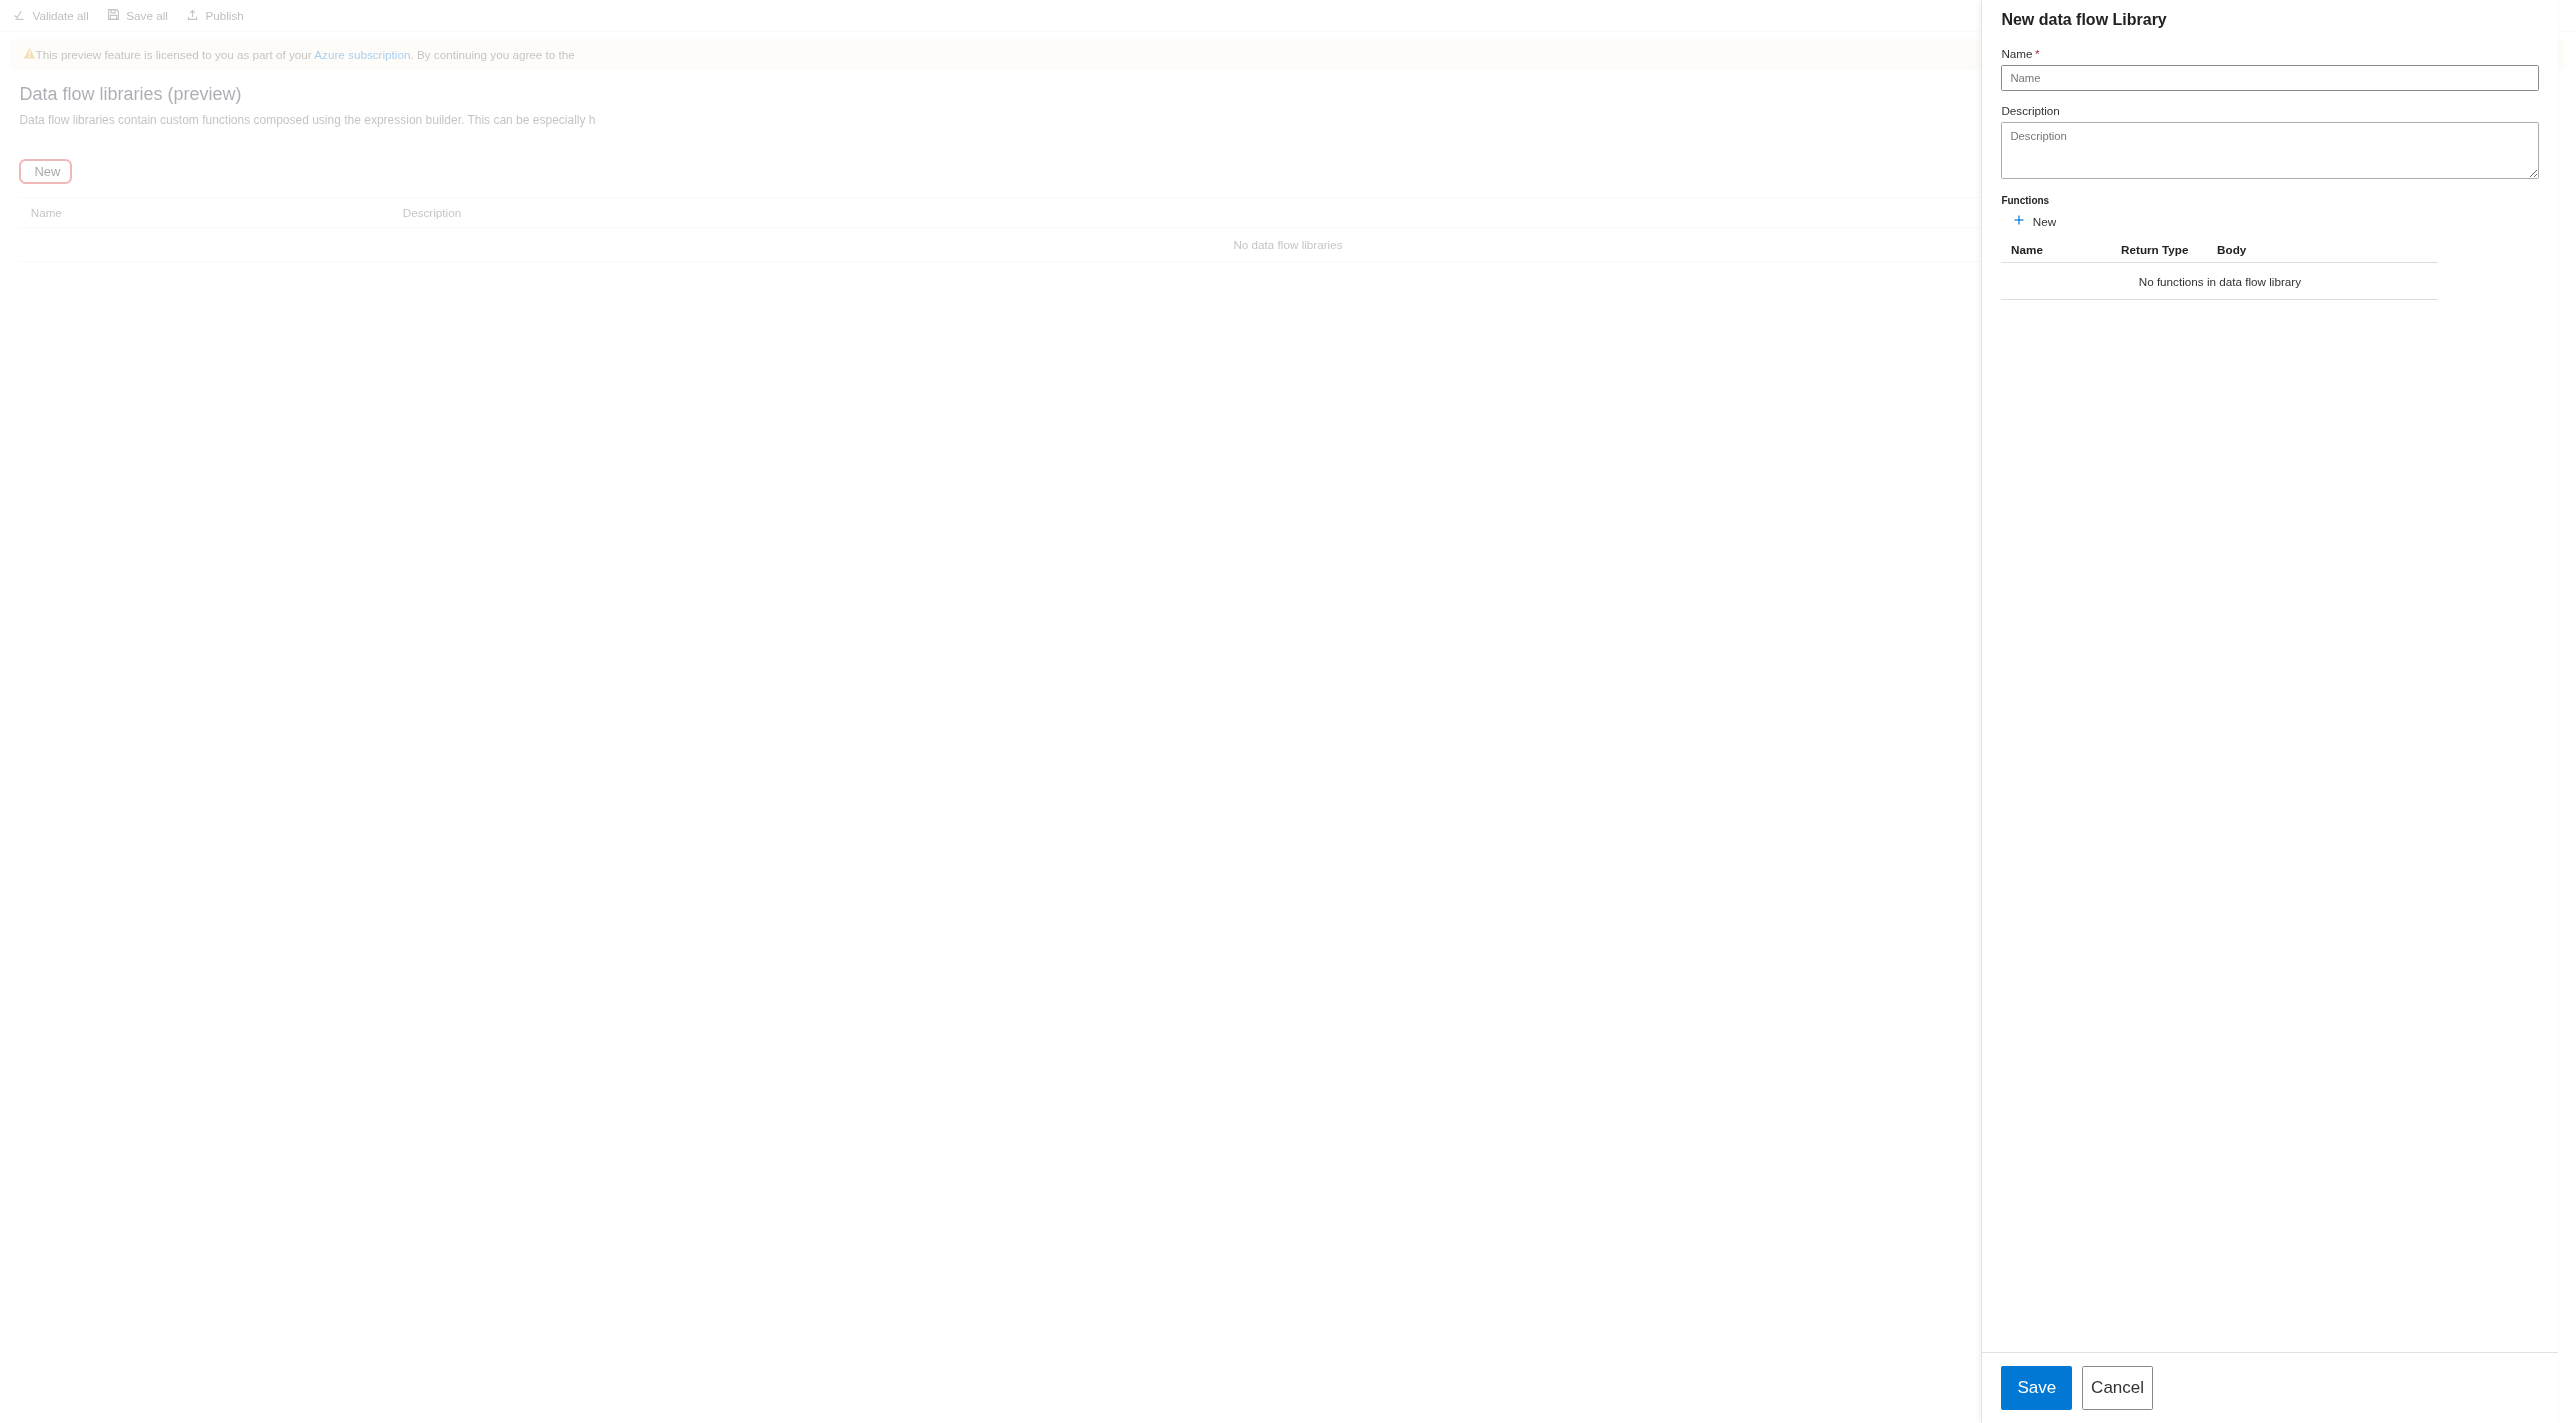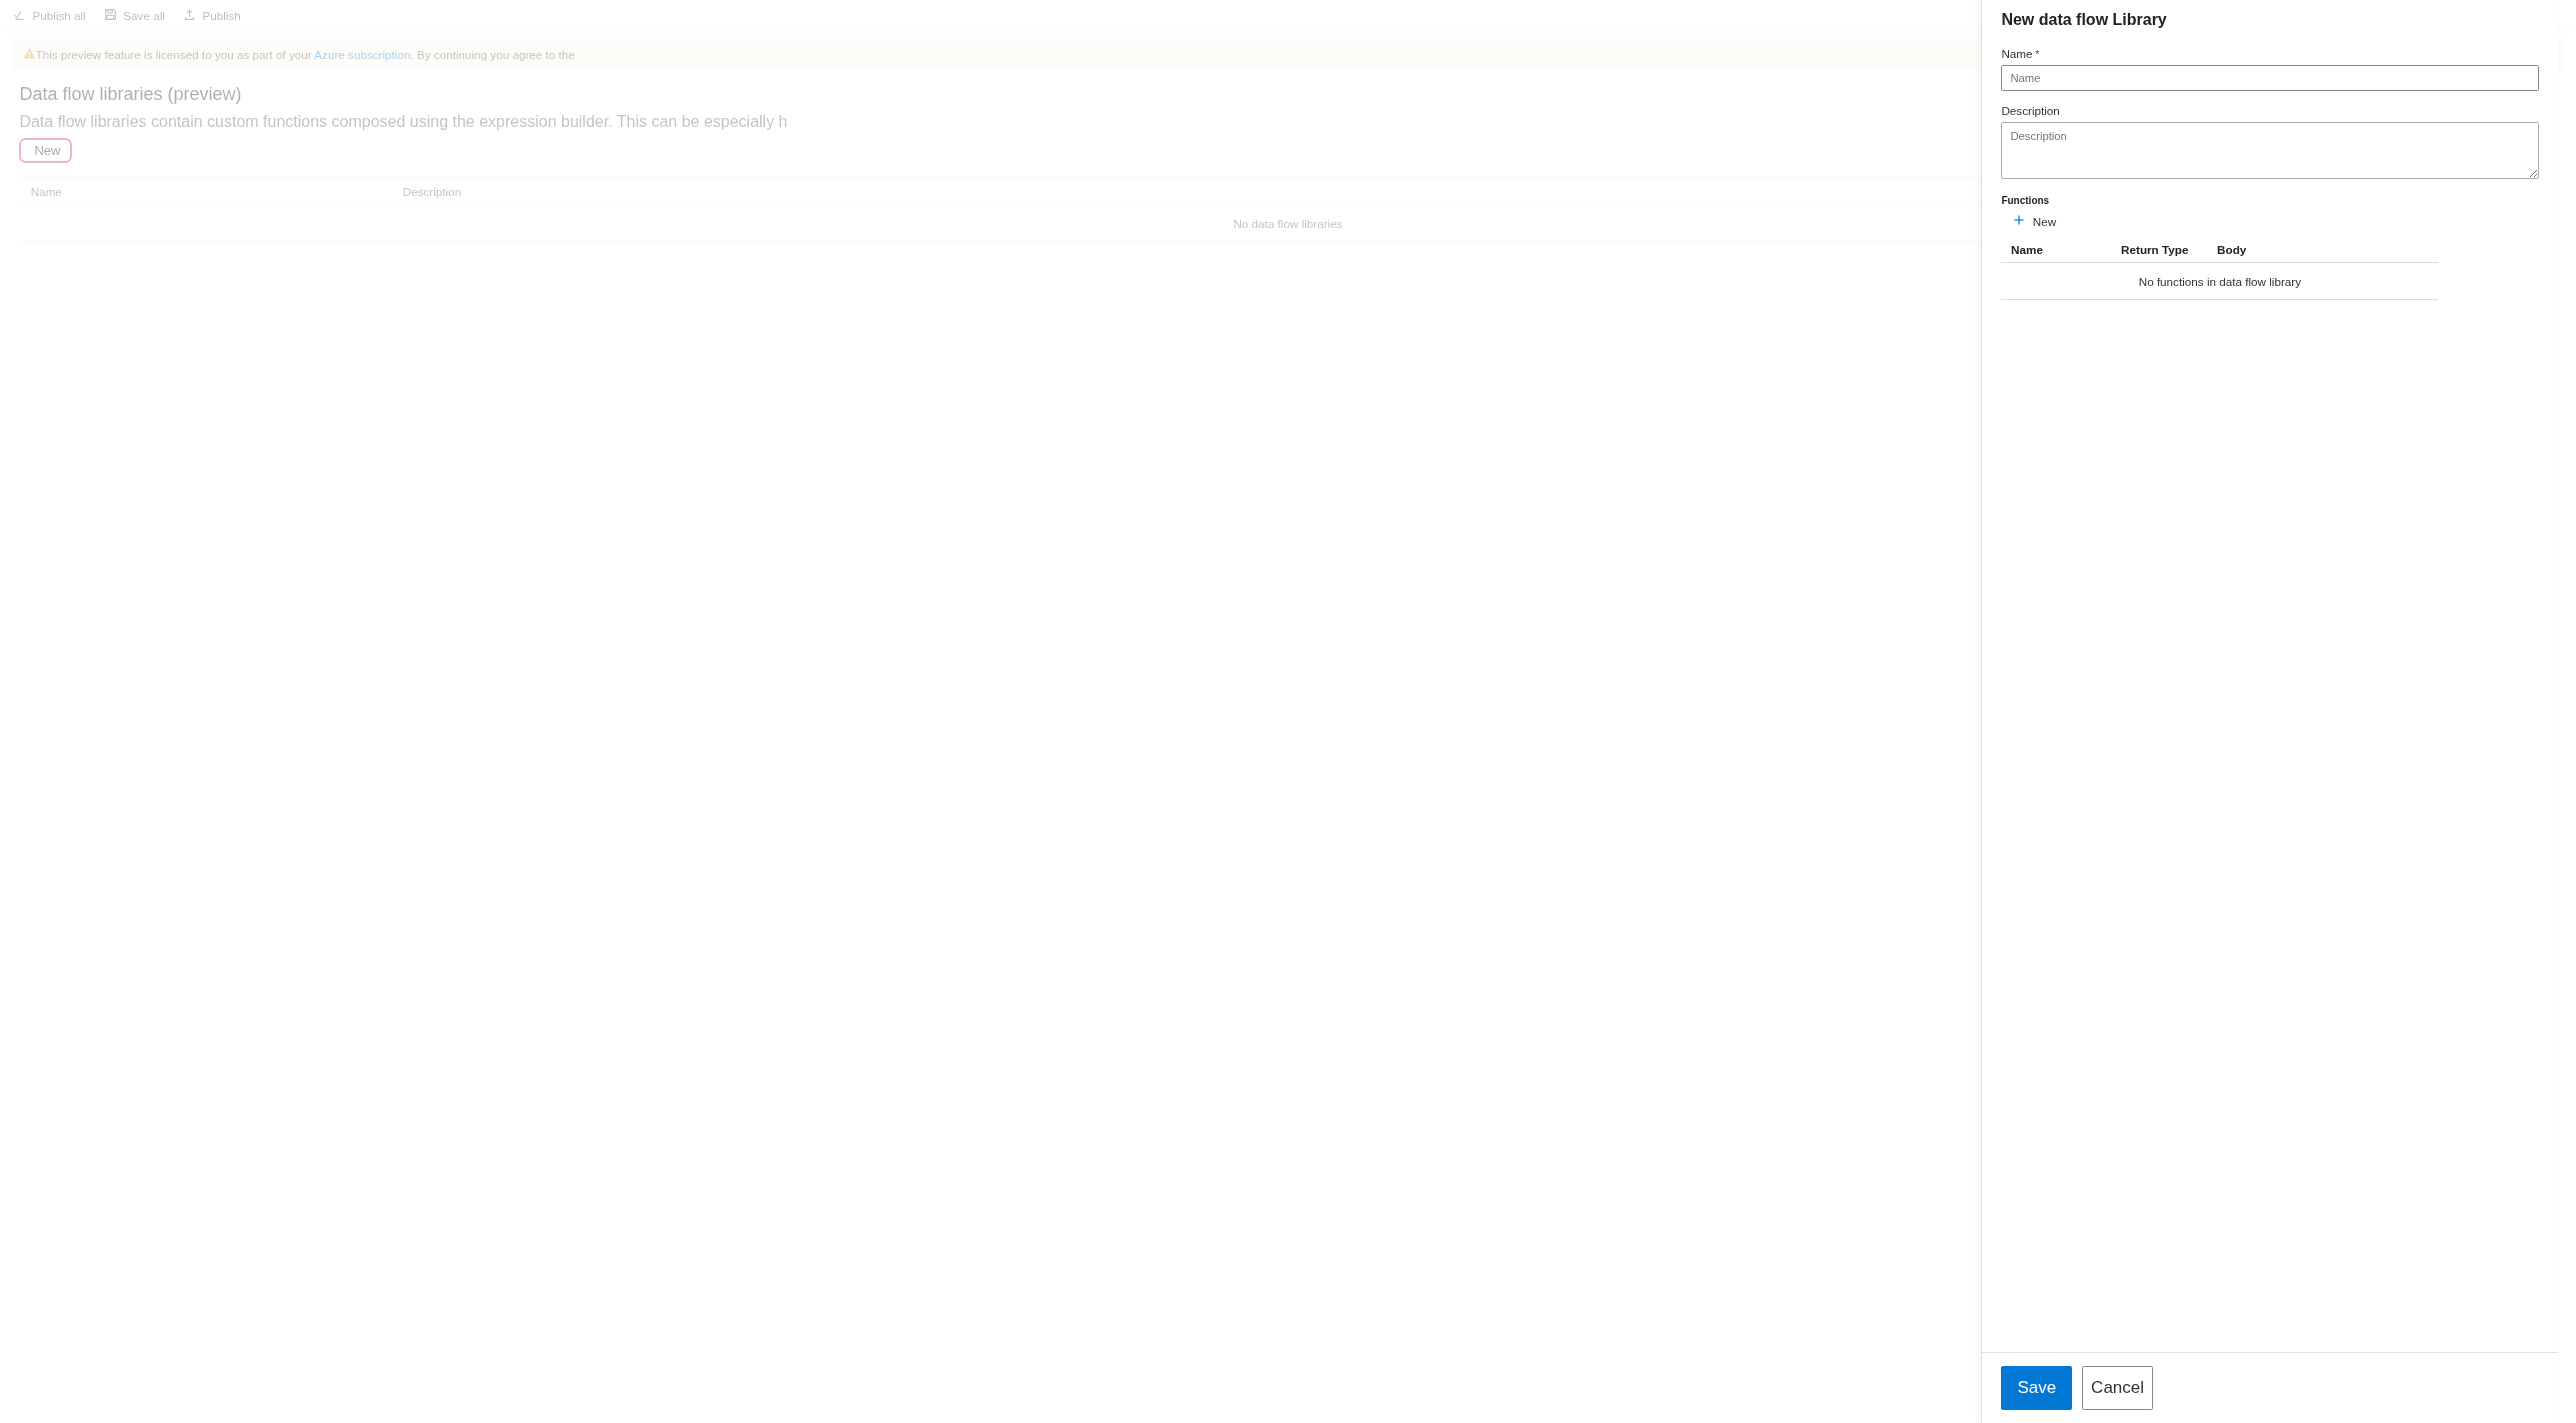--- a/index.html
+++ b/index.html
@@ -72,23 +72,23 @@
     .content-section {
       padding: 14.6px 19.4px 0 19.4px;
     }
     .page-title {
       font-size: 18px;
       font-weight: 400;
       color: #0f172a;
       margin-bottom: 8px;
     }
     .page-subtitle {
-      font-size: 16px;
+      font-size: 12px;
       color: #555;
-      margin-bottom: 7px;
+      margin-bottom: 32px;
     }
     .highlight-ring {
       border: 2px solid #d13438;
       border-radius: 6.5px;
       padding: 3.2px 9.7px 3.2px 6.5px;
       display: inline-flex;
       align-items: center;
       gap: 6.5px;
     }
     .lib-table {
@@ -237,21 +237,21 @@
 <div class="main-area">
 
   <div class="toolbar">
     <div class="toolbar-item">
       <span>
         <svg viewBox="0 0 16 16" fill="none" stroke="#555" stroke-width="1.4">
             <path d="M2 9 L5 12 L10 4"></path>
             <path d="M3 14 L13 14"></path>
           </svg>
       </span>
-      <span>Publish all</span>
+      <span>Validate all</span>
     </div>
     <div class="toolbar-item">
       <span>
         <svg viewBox="0 0 16 16" fill="none" stroke="#555" stroke-width="1.4">
             <path d="M2 2 H12 L14 4 V14 H2 Z"></path>
             <rect x="4" y="9" width="8" height="5"></rect>
             <rect x="5" y="2" width="5" height="4"></rect>
           </svg>
       </span>
       <span>Save all</span>

